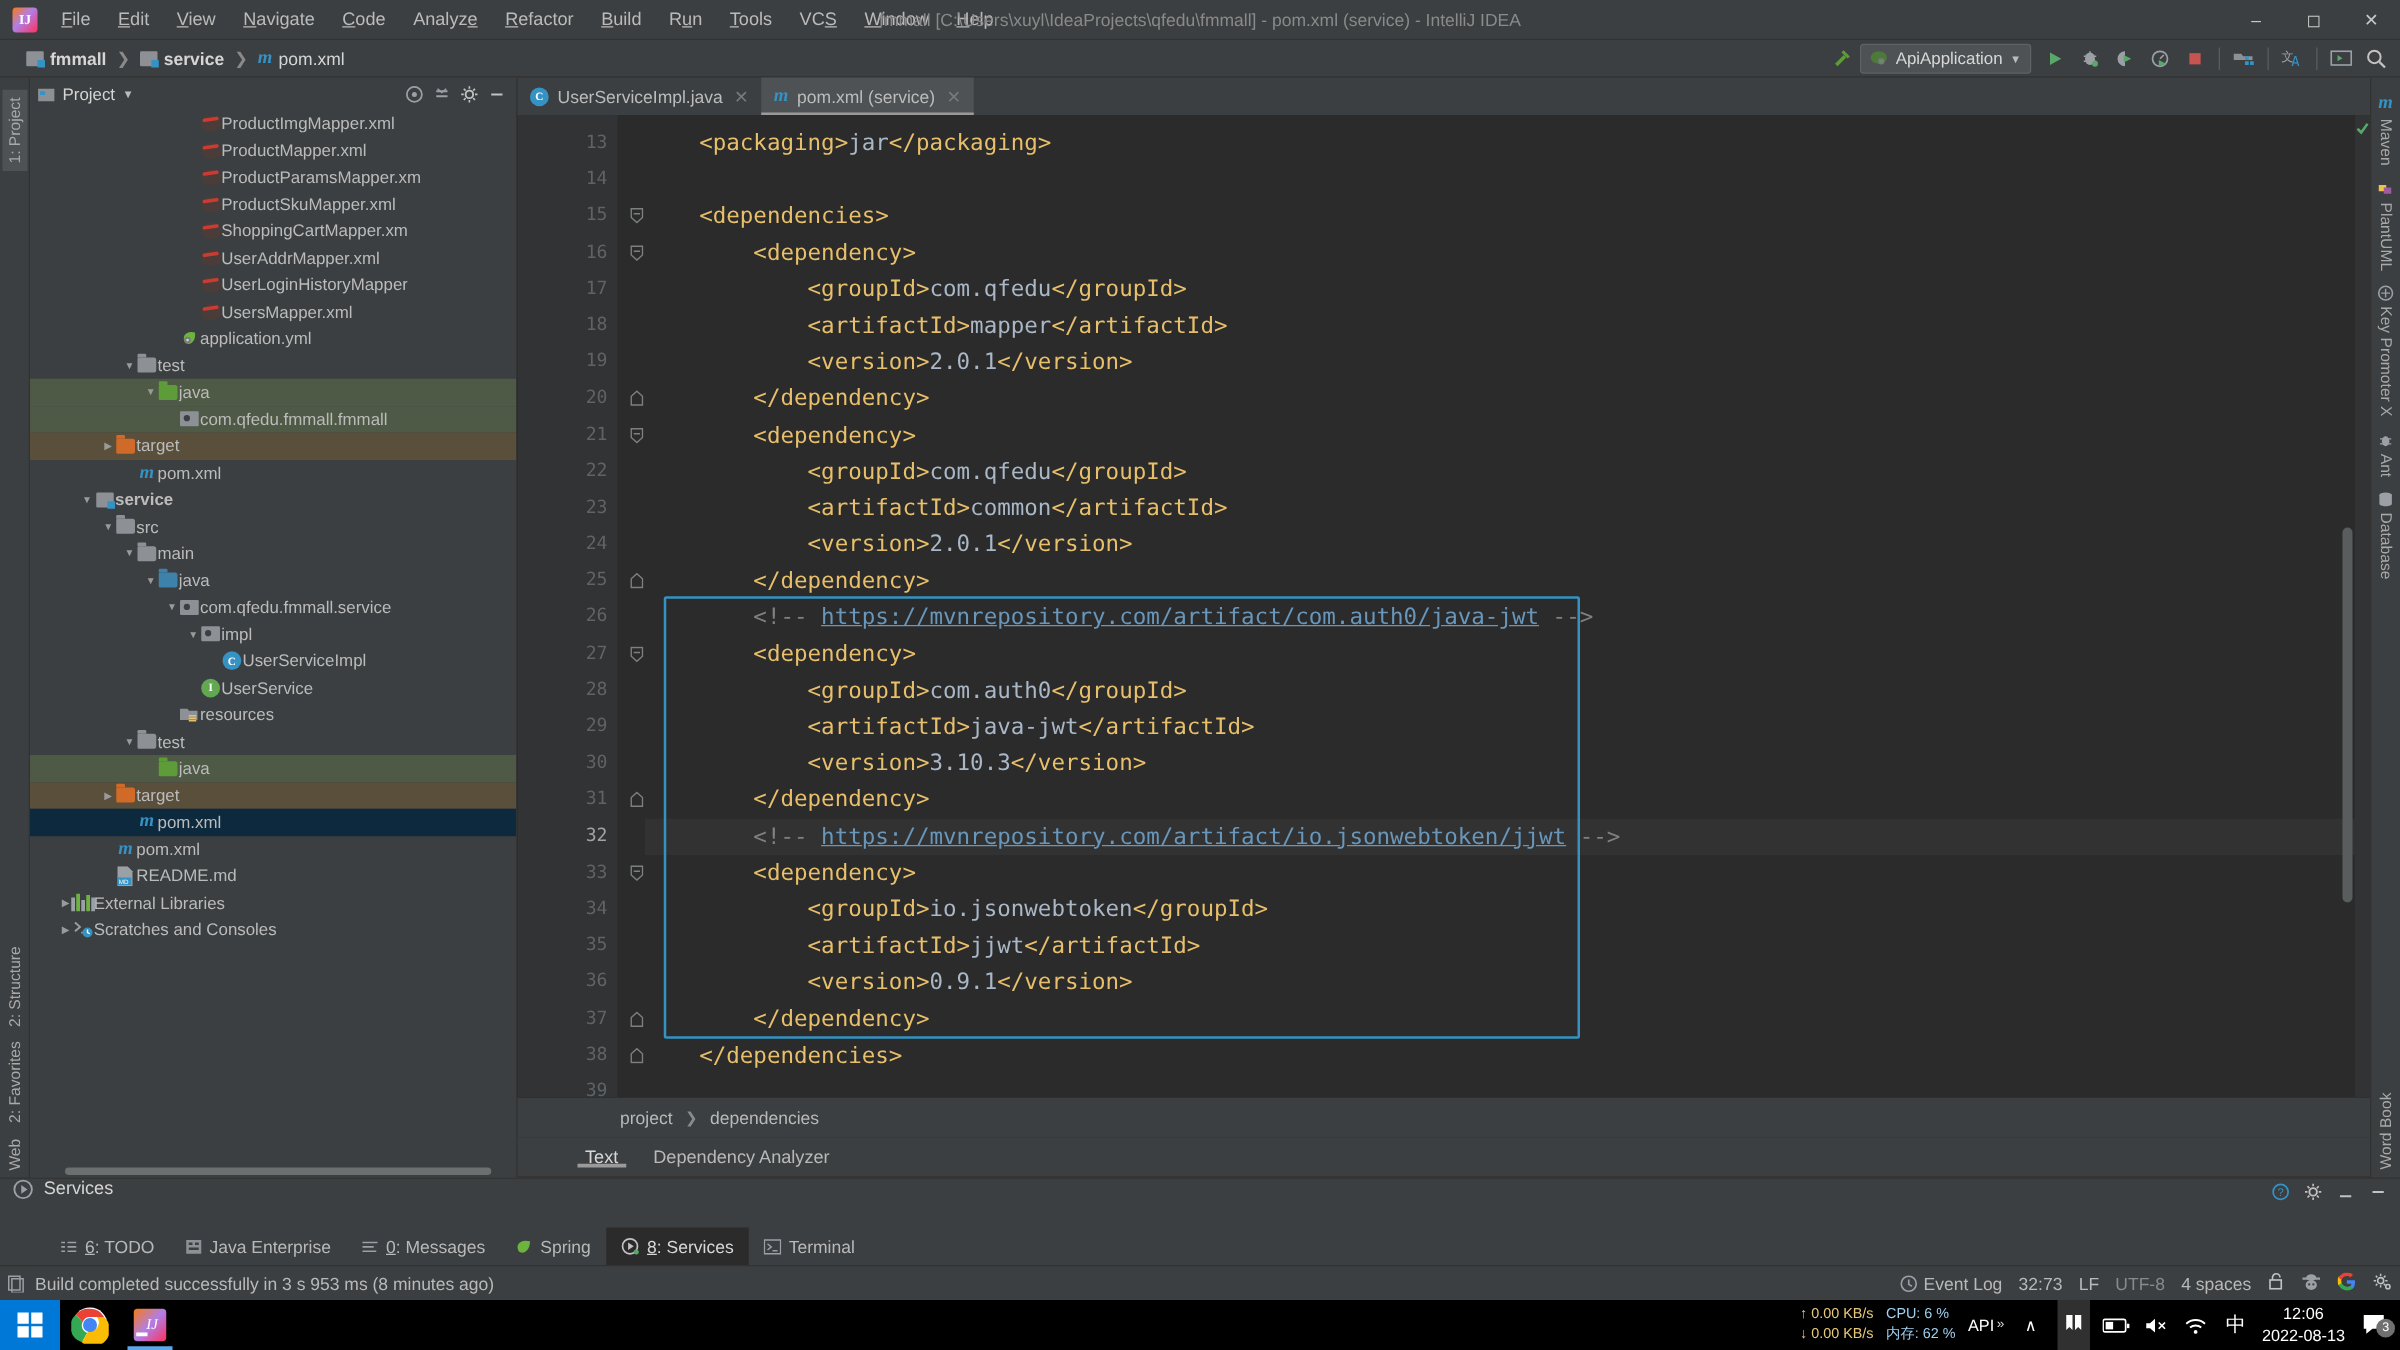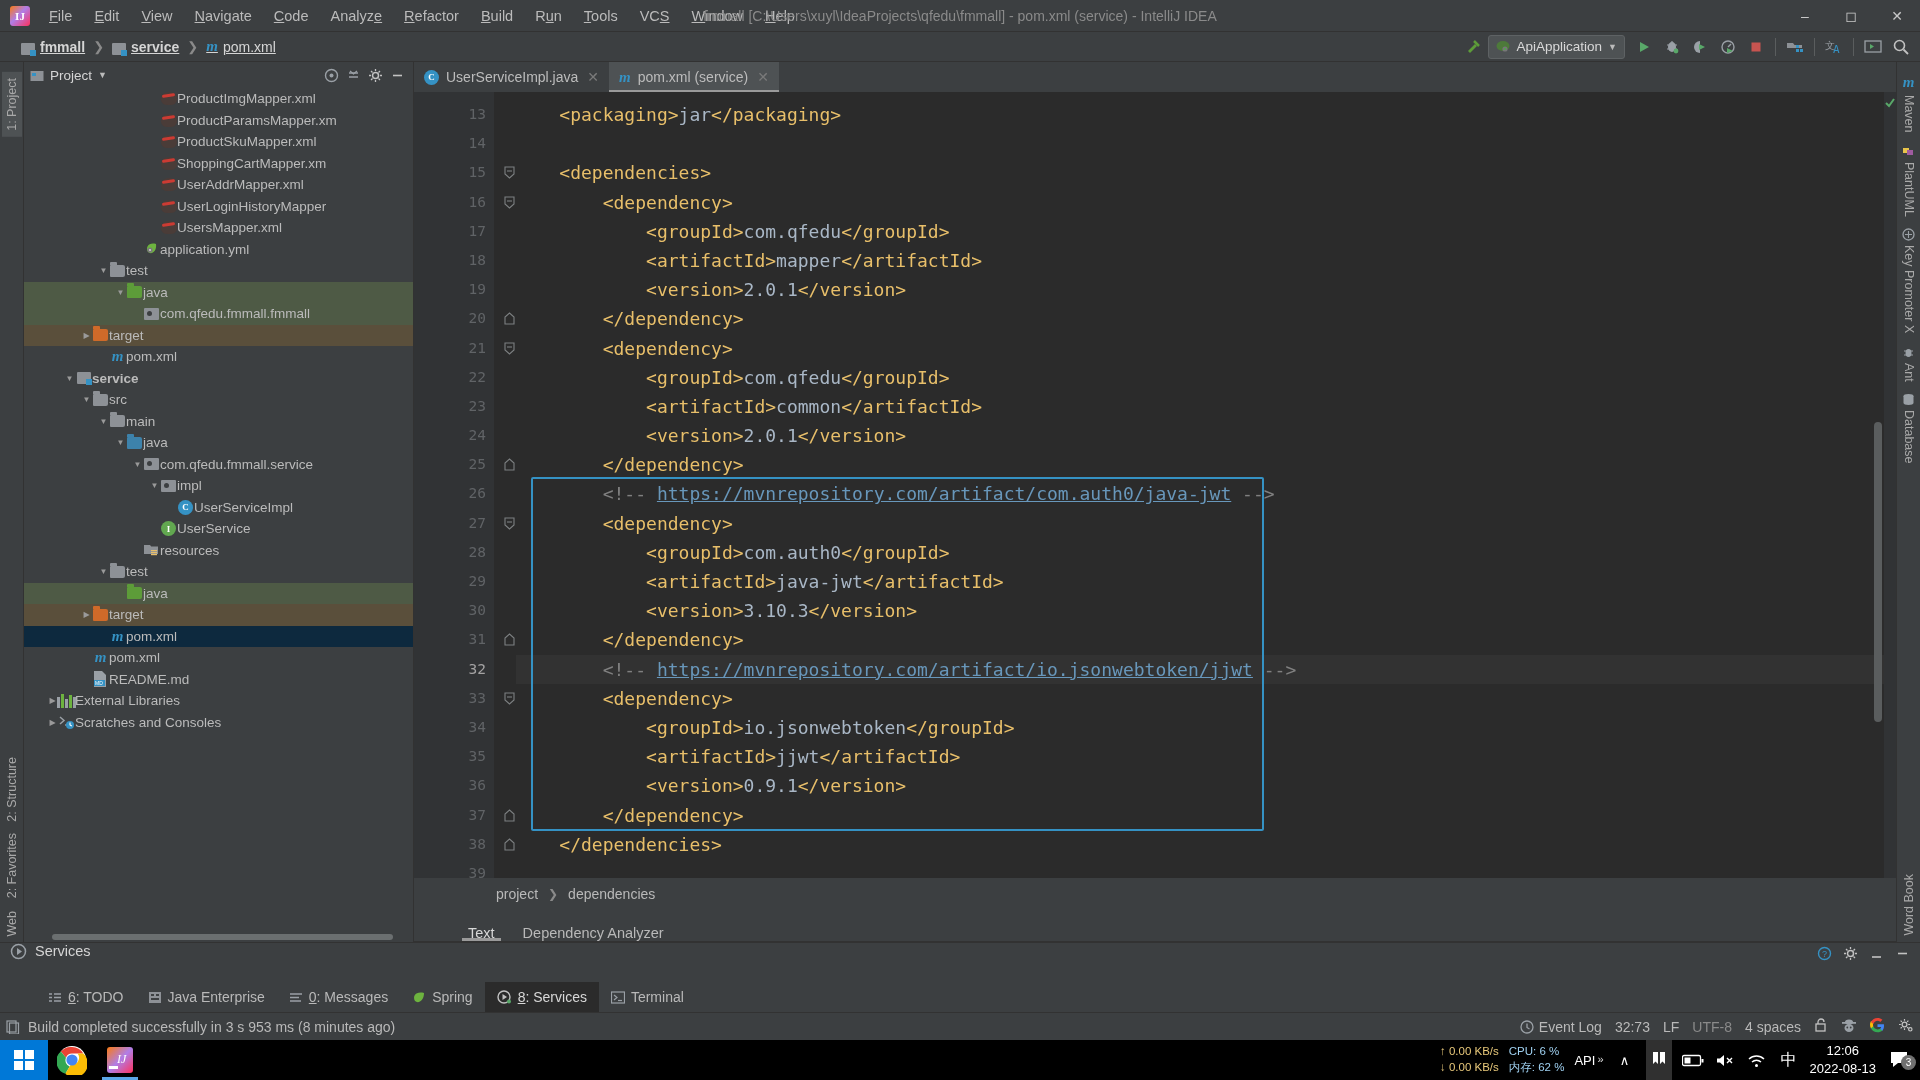--- a/index.html
+++ b/index.html
@@ -40,21 +40,21 @@
     justify-content: center; color: #c8c8c8; font-size: 14px;
   }
 
   
   .navbar {
     height: 30px; background: #3c3f41; display: flex; align-items: center;
     padding-left: 18px; position: relative; border-bottom: 1px solid #323232;
   }
   .crumb { display: flex; align-items: center; font-size: 14px; color: #d5d5d5; }
   .crumb .sep { margin: 0 5px; color: #8a8a8a; font-size: 13px; }
-  .crumb .c-item { display:flex; align-items:flex-end; gap: 5px; padding: 2px 3px; text-decoration: underline; }
+  .crumb .c-item { display:flex; align-items:center; gap: 5px; padding: 2px 3px; }
   .crumb .c-item.bold { font-weight: bold; }
   .ico-module {
     width: 14px; height: 12px; background: #8d9196; border-radius: 1px;
     position: relative; display: inline-block;
   }
   .ico-module:after {
     content:''; position: absolute; right:-1px; bottom:-1px;
     width:6px; height:6px; background:#3592c4;
   }
   .ico-maven {
@@ -206,21 +206,21 @@
     position: absolute; right: 2px; width: 8px; background: #5a5d5e; border-radius: 4px;
   }
   .err-stripe { position:absolute; right: 0; width: 12px; top:0; bottom:0; }
   .breadcrumbs {
     height: 32px; background: #3c3f41; display: flex; align-items: center;
     padding-left: 82px; font-size: 14px; color: #b9b9b9; gap: 4px;
     flex-shrink: 0;
   }
   .breadcrumbs .sep { color: #8a8a8a; font-size: 12px; margin: 0 6px; }
   .bottom-tabs-row {
-    height: 32px; background: #3c3f41; display: flex; align-items: flex-end;
+    height: 32px; background: #3c3f41; display: flex; align-items: center;
     padding-left: 40px; flex-shrink: 0; border-bottom: 1px solid #323232;
   }
   .btab {
     display: flex; align-items: center; padding: 0 14px; font-size: 14.5px;
     color: #b9b9b9; position: relative;
   }
   .btab.active { color: #d8d8d8; }
   .btab.active:after {
     content:''; position:absolute; left:8px; right:8px; bottom:0; height:3px;
     background: #9a9a9a;
@@ -463,20 +463,28 @@
         </div>
       </div>
       <div class="tree" id="tree">
           <div class="trow">
             <span style="width:125px;flex-shrink:0"></span>
             <span class="arrow"></span>
             <span class="ti">
               <span class="mybatis"></span>
             </span>
             <span class="lbl">ProductImgMapper.xml</span>
+          </div>
+          <div class="trow">
+            <span style="width:125px;flex-shrink:0"></span>
+            <span class="arrow"></span>
+            <span class="ti">
+              <span class="mybatis"></span>
+            </span>
+            <span class="lbl">ProductMapper.xml</span>
           </div>
           <div class="trow">
             <span style="width:125px;flex-shrink:0"></span>
             <span class="arrow"></span>
             <span class="ti">
               <span class="mybatis"></span>
             </span>
             <span class="lbl">ProductParamsMapper.xm</span>
           </div>
           <div class="trow">

